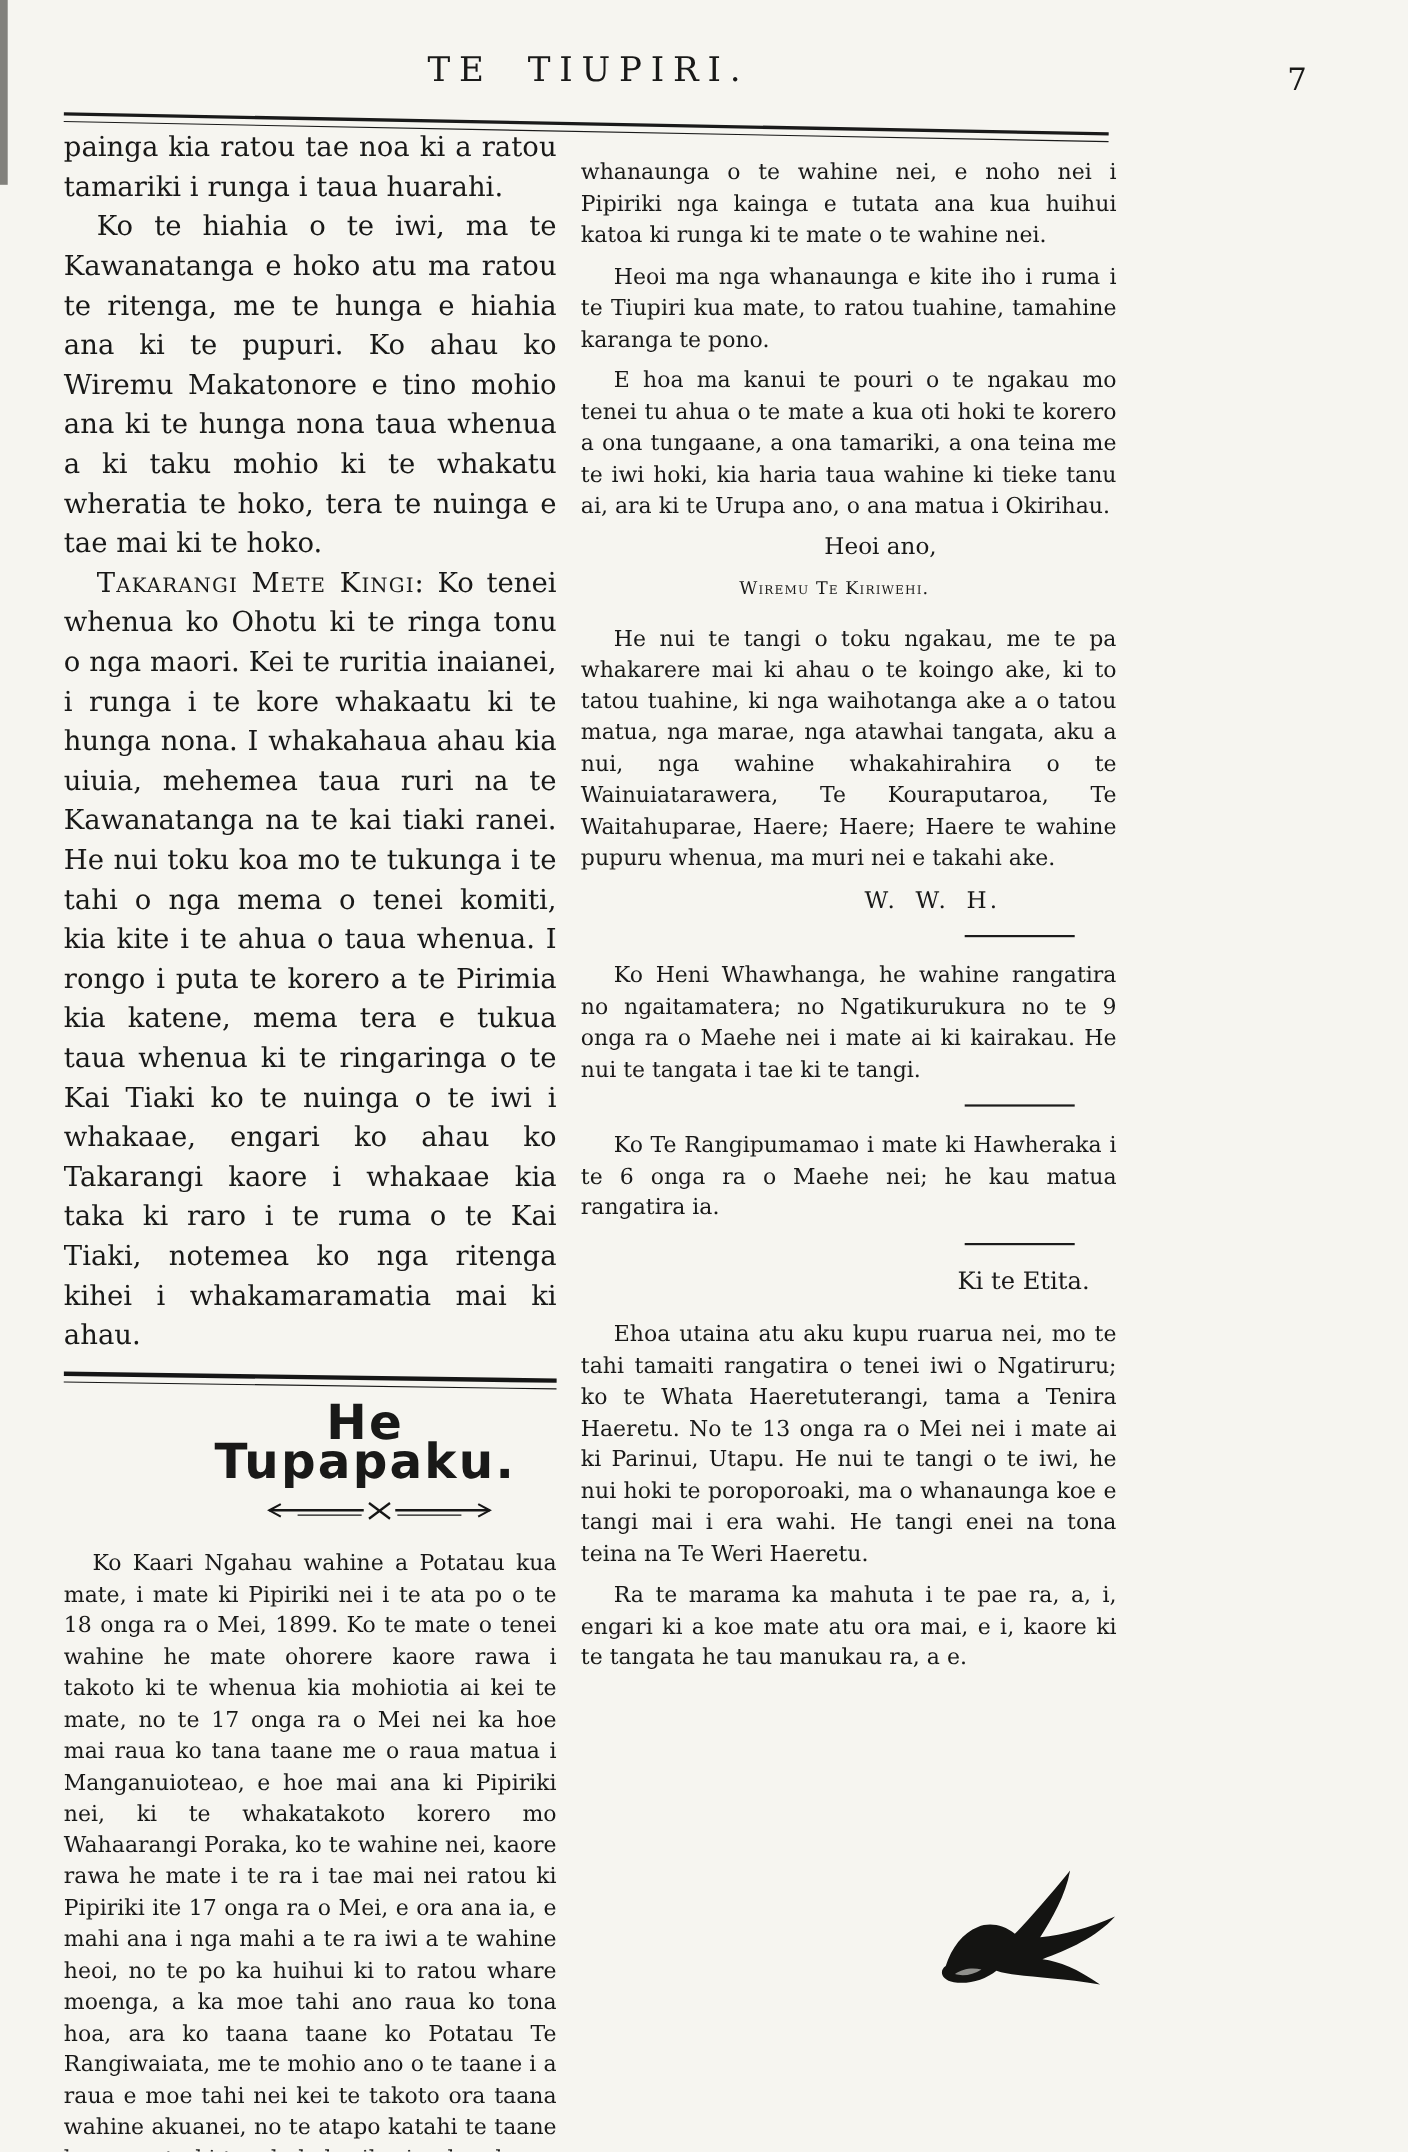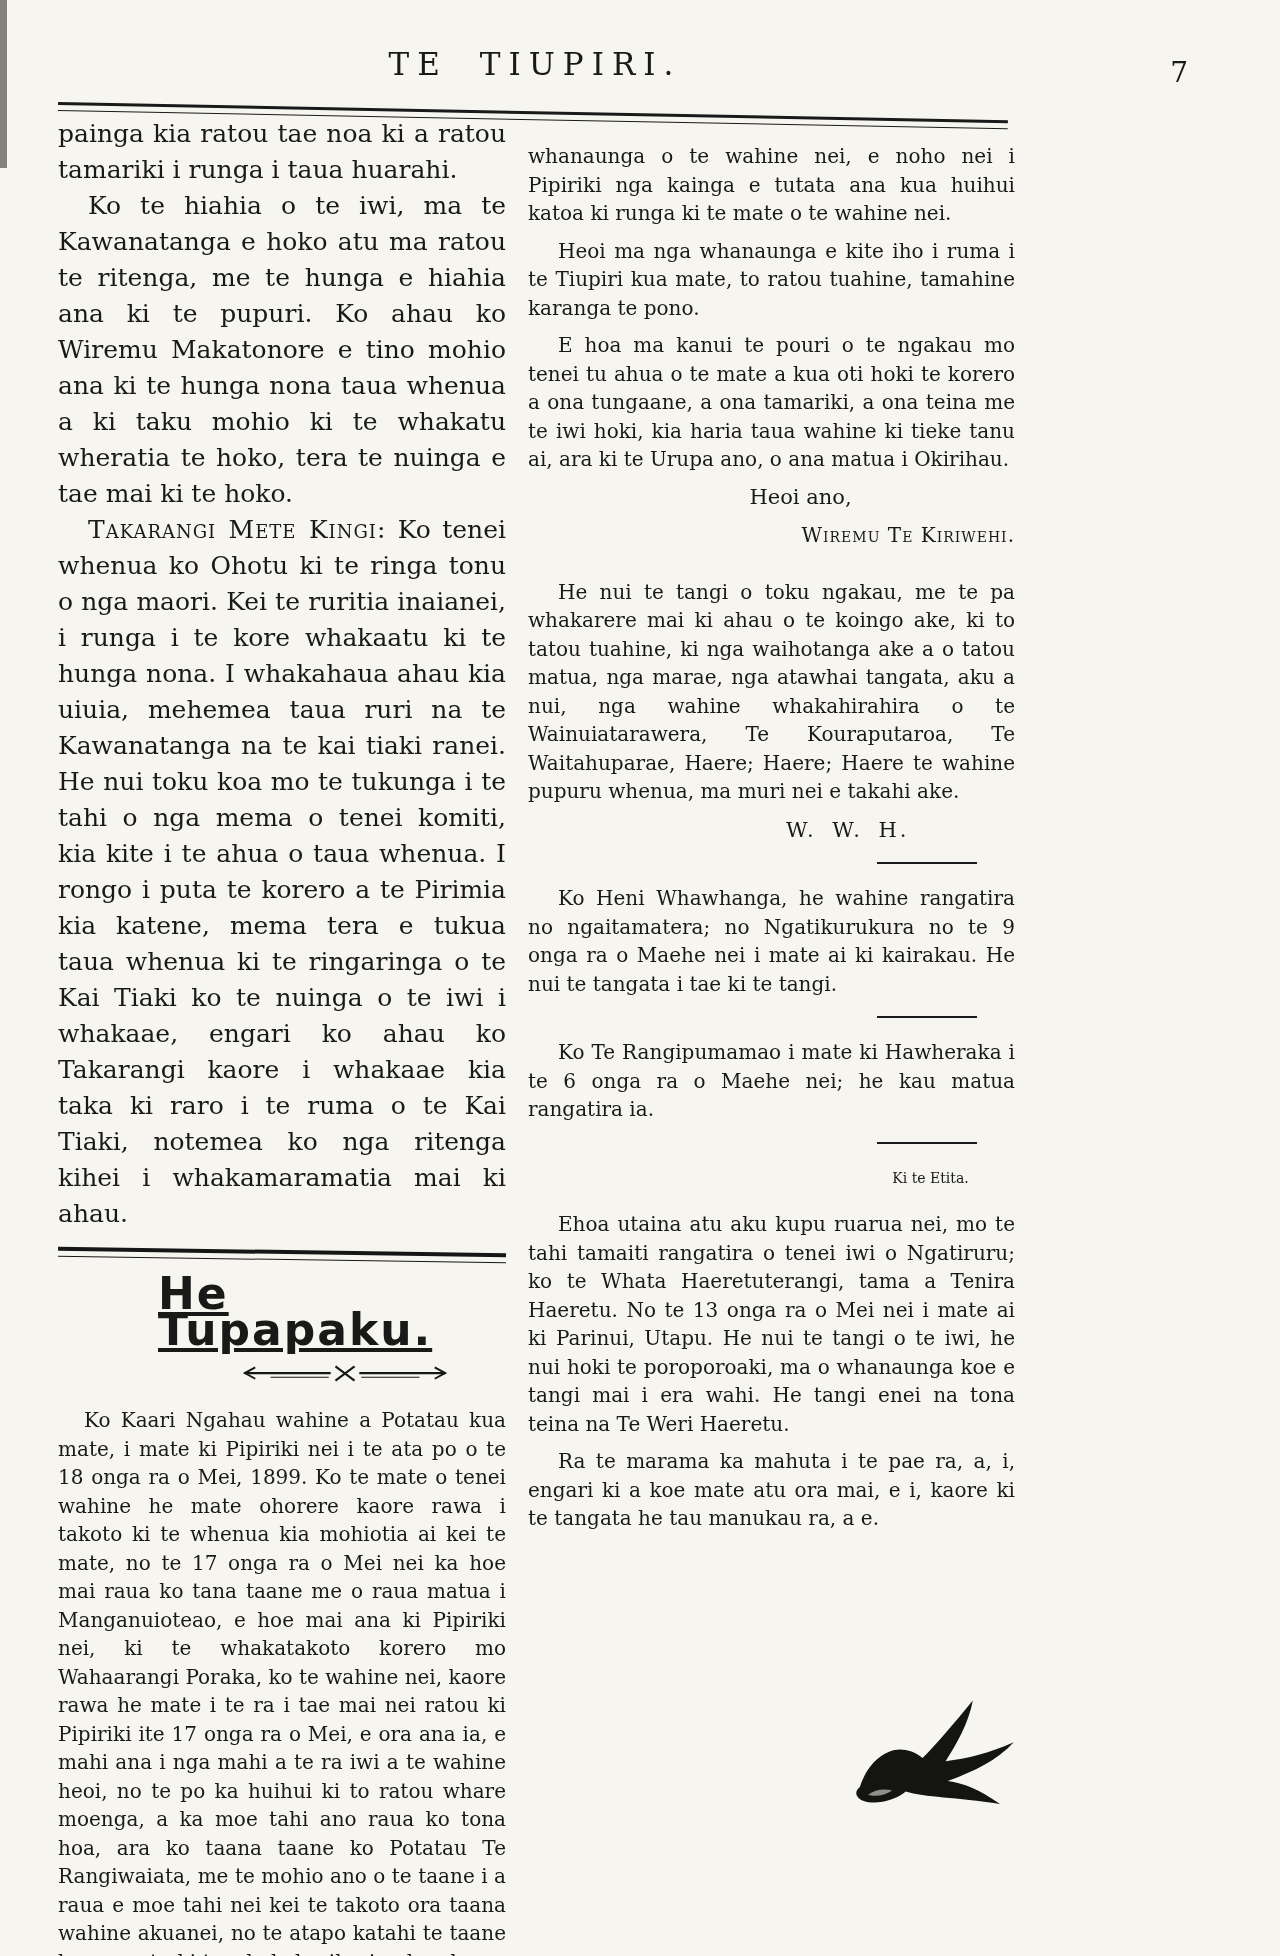--- a/index.html
+++ b/index.html
@@ -29,29 +29,29 @@
   .col-left p.small{font-size:20px;line-height:28.5px;text-indent:26px;}
   .smallcaps{font-variant:small-caps;letter-spacing:1px;}
   .heavy-rule{
     margin:18px 0 6px;height:5px;
     border-top:4px solid #161616;border-bottom:1.5px solid #161616;
     transform:rotate(0.8deg);
   }
   .obit-heading{
     font-family:"DejaVu Sans","Liberation Sans",sans-serif;
     font-weight:700;font-size:44px;letter-spacing:2px;word-spacing:16px;
-    margin:16px 0 0;text-align:left;padding-left:100px;text-decoration:underline;
+    margin:16px 0 0;text-align:center;padding-left:100px;
   }
   .ornament{display:flex;justify-content:center;padding-left:126px;margin:14px 0 20px;}
   .signoff{text-indent:0 !important;text-align:center;padding-left:58px;margin:4px 0 10px !important;font-size:21px;}
-  .signature{text-indent:0 !important;text-align:right;padding-left:144px;margin:0 0 28px !important;font-size:20px;}
+  .signature{text-indent:0 !important;text-align:left;padding-left:144px;margin:0 0 16px !important;font-size:16px;}
   .signature2{text-indent:0 !important;padding-left:258px;margin:10px 0 0 !important;font-size:21px;letter-spacing:3px;word-spacing:6px;}
   .short-rule{width:100px;border-top:2px solid #1b1b1b;margin:18px 38px 20px auto;}
   .letter-heading{
-    font-size:14px;font-weight:400;margin:2px 0 18px;
+    font-size:22px;font-weight:400;margin:2px 0 18px;
     text-align:center;padding-left:318px;font-family:"DejaVu Serif","Liberation Serif",serif;
   }
   .bird{position:absolute;left:843px;top:1692px;width:178px;height:132px;}
   .bird svg{width:100%;height:100%;}
 </style>
 </head>
 <body>
 
 <div class="page">
 

